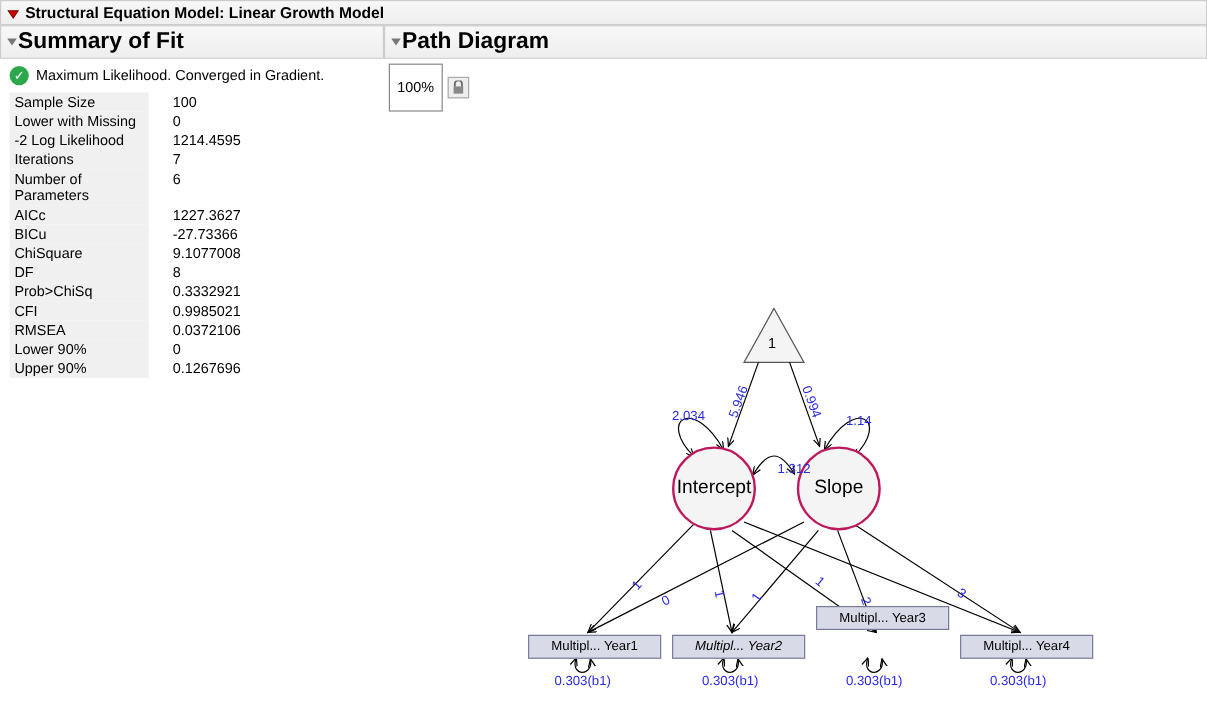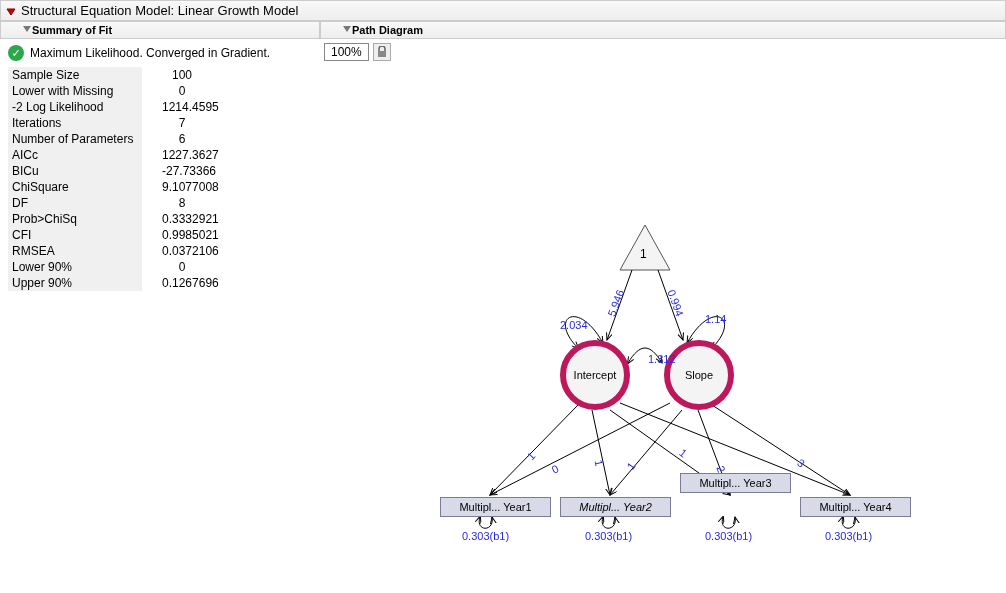--- a/index.html
+++ b/index.html
@@ -8,21 +8,21 @@
       font-size: 12px;
       background: #fff;
       color: #000;
     }
     .panel-header {
       background: linear-gradient(#f8f8f8, #eee);
       border: 1px solid #ccc;
       padding: 2px 4px;
       display: flex;
       align-items: center;
-      font-weight: normal;
+      font-weight: bold;
       font-size: 13px;
     }
     .panel-header .tri {
       margin-right: 4px;
       display: inline-flex;
       align-items: center;
     }
     .main-title {
       margin-left: 0;
     }
@@ -34,24 +34,24 @@
       width: 320px;
       padding: 0;
     }
     .right-col {
       flex: 1;
       position: relative;
     }
     .sub-header {
       background: linear-gradient(#f8f8f8, #eee);
       border: 1px solid #ccc;
-      padding: 2px 21px;
+      padding: 2px 4px;
       display: flex;
       font-weight: bold;
-      font-size: 11px;
+      font-size: 19px;
     }
     .status-line {
       display: flex;
       align-items: center;
       padding: 6px 8px;
     }
     .check-circle {
       width: 16px; height: 16px;
       border-radius: 50%;
       background: #2ba84a;
@@ -62,38 +62,38 @@
       color: #fff;
       font-size: 11px;
     }
     .fit-table {
       margin: 0 8px 8px 8px;
     }
     .fit-row {
       display: flex;
     }
     .fit-label {
-      width: 134px;
+      width: 116px;
       padding: 1px 4px;
       background: #f0f0f0;
     }
     .fit-value {
       width: 80px;
-      text-align: center;
+      text-align: left;
       padding: 1px 20px;
     }
     .zoom-bar {
       display: flex;
       align-items: center;
       padding: 4px;
     }
     .zoom-box {
       border: 1px solid #888;
       background: #fff;
-      padding: 1px 6px;
+      padding: 12px 6px;
       font-size: 12px;
       margin-right: 4px;
     }
     .lock-icon {
       border: 1px solid #aaa;
       background: #eee;
       width: 18px; height: 18px;
       display: inline-flex;
       align-items: center; justify-content: center;
     }
@@ -103,26 +103,26 @@
       height: 540px;
       margin-left: 0;
     }
     .diagram svg {
       position: absolute;
       top: 0; left: 0;
     }
     .latent {
       position: absolute;
       width: 70px; height: 70px;
-      border: 6px solid #be185d;
+      border: 2px solid #be185d;
       border-radius: 50%;
       background: #f4f4f4;
       display: flex;
       align-items: center; justify-content: center;
-      font-size: 11px;
+      font-size: 16px;
     }
     .manifest {
       position: absolute;
       width: 111px; height: 20px;
       border: 1px solid #7a7a9a;
       background: #d8dae8;
       display: flex;
       align-items: center; justify-content: center;
       font-size: 11px;
     }
@@ -294,21 +294,21 @@
         </div>
       <div class="manifest" style="left:360px; top:408px;">
           <span>Multipl... Year3</span>
         </div>
       <div class="manifest" style="left:480px; top:432px;">
           <span>Multipl... Year4</span>
         </div>
 
       <div class="edge-label" style="left:282px; top:232px; transform: rotate(-70deg);">5.946</div>
       <div class="edge-label" style="left:342px; top:232px; transform: rotate(70deg);">0.994</div>
-      <div class="edge-label" style="left:240px; top:254px;">2.034</div>
+      <div class="edge-label" style="left:240px; top:244px;">2.034</div>
       <div class="edge-label" style="left:385px; top:248px;">1.14</div>
       <div class="edge-label" style="left:328px; top:288px;">1.312</div>
 
       <div class="edge-label" style="left:208px; top:385px; transform: rotate(-48deg);">1</div>
       <div class="edge-label" style="left:276px; top:392px; transform: rotate(78deg);">1</div>
       <div class="edge-label" style="left:360px; top:382px; transform: rotate(40deg);">1</div>
 
       <div class="edge-label" style="left:232px; top:398px; transform: rotate(-28deg);">0</div>
       <div class="edge-label" style="left:308px; top:395px; transform: rotate(-55deg);">1</div>
       <div class="edge-label" style="left:398px; top:398px; transform: rotate(70deg);">2</div>

